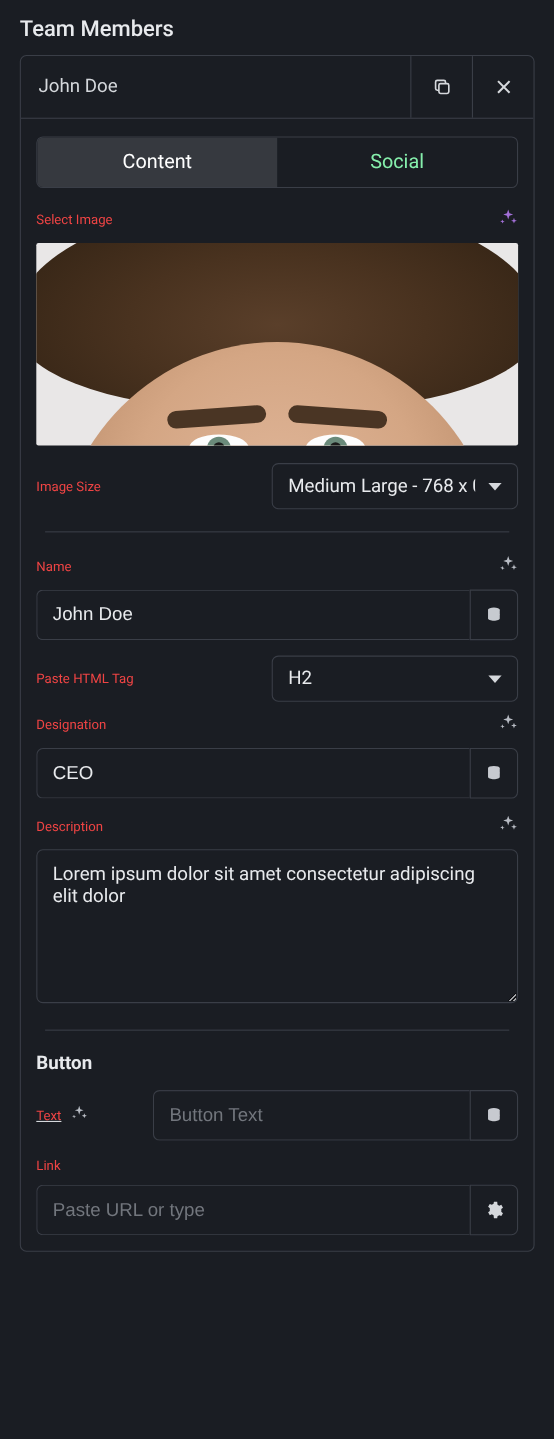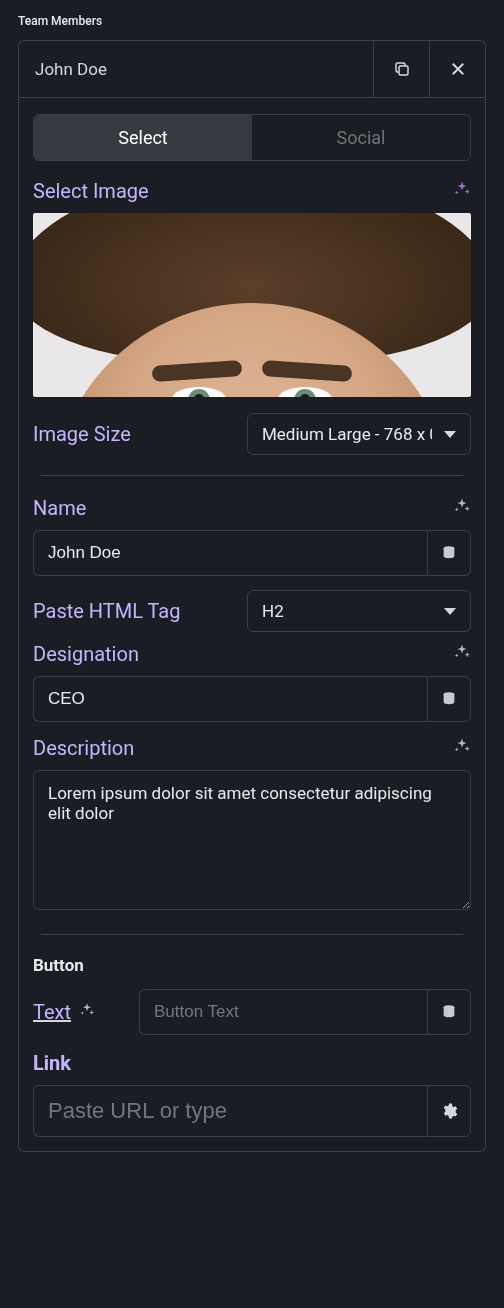--- a/index.html
+++ b/index.html
@@ -7,21 +7,21 @@
     width: 504px;
     height: 1308px;
     background: #1a1d23;
     font-family: -apple-system, BlinkMacSystemFont, "Segoe UI", Roboto, sans-serif;
     color: #d5d8dc;
     font-size: 15px;
   }
   .panel { padding: 14px 18px 18px 18px; }
   .section-title {
     color: #e8eaed;
-    font-size: 12px;
+    font-size: 20px;
     font-weight: 500;
     margin-bottom: 12px;
   }
   .card {
     border: 1px solid #3a3e47;
     border-radius: 6px;
     overflow: hidden;
   }
   .card-header {
     display: flex;
@@ -52,25 +52,25 @@
     border-radius: 6px;
     overflow: hidden;
     margin-bottom: 18px;
   }
   .tab {
     flex: 1;
     text-align: center;
     padding: 12px 0;
     cursor: pointer;
     font-size: 18px;
-    color: #737373;
+    color: #86efac;
   }
   .tab.active { background: #36393f; color: #fff; }
   .row { display:flex; align-items:center; justify-content:space-between; margin: 8px 0 10px 0;}
-  .label { color:#c4b5fd; font-size:20px; }
+  .label { color:#ef4444; font-size:12px; }
   .sparkle { cursor:pointer; }
   .sparkle svg { fill:#a370d8; }
   .sparkle.grey svg { fill:#b8bcc4; }
   .image-preview {
     width: 100%;
     height: 184px;
     background: #e9e7e7;
     border-radius: 2px;
     margin-bottom: 16px;
     position: relative;
@@ -119,21 +119,21 @@
     width:100%;border:1px solid #3a3e47;border-radius:6px;background:transparent;
     padding:12px 14px;font-size:17px;color:#e8eaed;outline:none;resize:vertical;
     font-family:inherit;height:140px;
   }
   .subhead{font-weight:700;color:#e8eaed;font-size:17px;margin:8px 0 14px 0;}
   .btn-row{display:flex;align-items:center;gap:16px;margin-bottom:16px;}
   .btn-row .label-wrap{display:flex;align-items:center;gap:8px;min-width:90px;text-decoration:underline;}
   .btn-row .field{flex:1;display:flex;}
   .btn-row .text-input{border-radius:6px 0 0 6px;}
   .link-row{display:flex;margin-top:8px;}
-  .link-row .text-input{border-radius:6px 0 0 6px;font-size:22px;}
+  .link-row .text-input{border-radius:6px 0 0 6px;font-size:17px;}
   .gear svg{fill:#d5d8dc;}
   .trunc{white-space:nowrap;overflow:hidden;text-overflow:clip;}
 </style>
 </head>
 <body>
 
 <div class="panel">
   <div class="section-title">Team Members</div>
 
   <div class="card">
@@ -147,21 +147,21 @@
       </div>
       <div class="hdr-btn">
         <svg width="18" height="18" viewBox="0 0 24 24" stroke-width="2.5">
             <path d="M5 5l14 14M19 5L5 19"></path>
           </svg>
       </div>
     </div>
 
     <div class="card-body">
       <div class="tabs">
-        <div class="tab active">Select</div>
+        <div class="tab active">Content</div>
         <div class="tab">Social</div>
       </div>
 
       <div class="row">
         <div class="label">Select Image</div>
         <span class="sparkle">
           <svg width="18" height="18" viewBox="0 0 24 24">
               <path d="M12 2l1.5 4.5L18 8l-4.5 1.5L12 14l-1.5-4.5L6 8l4.5-1.5L12 2zm7 10l.9 2.6 2.6.9-2.6.9L19 19l-.9-2.6-2.6-.9 2.6-.9L19 12zM5 14l.7 2 2 .7-2 .7L5 19l-.7-2-2-.7 2-.7L5 14z"></path>
             </svg>
         </span>
@@ -268,21 +268,21 @@
           <div class="addon">
             <svg width="16" height="16" viewBox="0 0 24 24">
                 <ellipse cx="12" cy="5" rx="8" ry="3"></ellipse>
                 <path d="M4 5v6c0 1.7 3.6 3 8 3s8-1.3 8-3V5"></path>
                 <path d="M4 11v6c0 1.7 3.6 3 8 3s8-1.3 8-3v-6"></path>
               </svg>
           </div>
         </div>
       </div>
 
-      <div class="label" style="margin-bottom:10px;font-weight:bold;">Link</div>
+      <div class="label" style="margin-bottom:10px;">Link</div>
       <div class="link-row">
         <input class="text-input" placeholder="Paste URL or type" style="">
         <div class="addon gear">
           <svg width="18" height="18" viewBox="0 0 24 24">
               <path d="M12 8.5A3.5 3.5 0 1 0 12 15.5 3.5 3.5 0 0 0 12 8.5zm9 3.5a7.9 7.9 0 0 0-.1-1.2l2.1-1.6-2-3.5-2.5 1a7.6 7.6 0 0 0-2.1-1.2L16 2h-4l-.4 2.5a7.6 7.6 0 0 0-2.1 1.2l-2.5-1-2 3.5 2.1 1.6A7.9 7.9 0 0 0 7 12a7.9 7.9 0 0 0 .1 1.2l-2.1 1.6 2 3.5 2.5-1a7.6 7.6 0 0 0 2.1 1.2L12 22h4l.4-2.5a7.6 7.6 0 0 0 2.1-1.2l2.5 1 2-3.5-2.1-1.6A7.9 7.9 0 0 0 21 12z"></path>
             </svg>
         </div>
       </div>
 
     </div>

